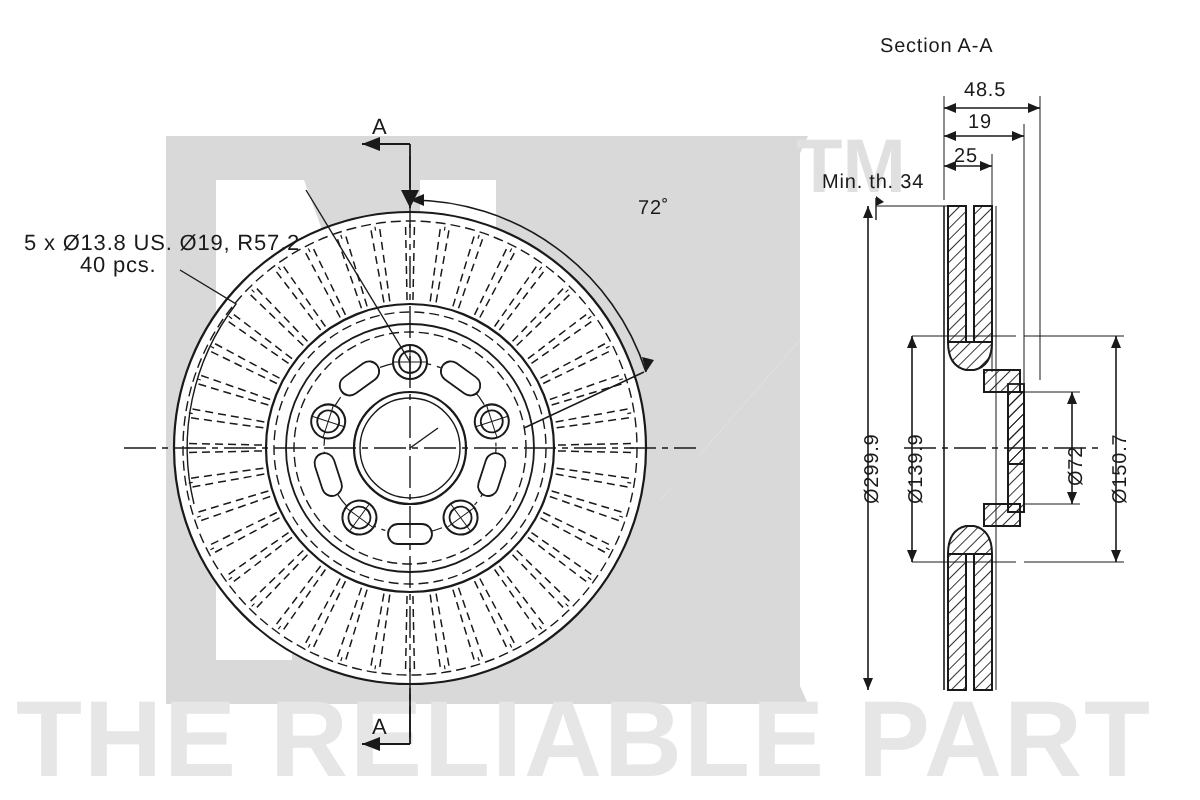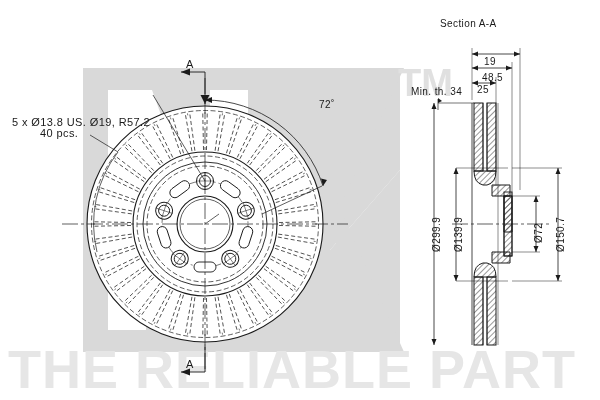--- a/index.html
+++ b/index.html
@@ -377,25 +377,25 @@
   <div class="lbl" style="left:40px;top:127px;font-size:11px;text-align:right;">40 pcs.</div>
 
   <div class="lbl" style="left:283px;top:99px;font-size:10px;margin-left:36px;">72˚</div>
 
   <div class="lbl" style="left:186px;top:58px;font-size:11px;">A</div>
 
   <div class="lbl" style="left:186px;top:358px;font-size:11px;">A</div>
 
   <div class="lbl" style="left:440px;top:18px;font-size:10px;">Section A-A</div>
 
-  <div class="lbl" style="left:482px;top:40px;font-size:10px;margin-top:32px;">48.5</div>
+  <div class="lbl" style="left:482px;top:40px;font-size:10px;">48.5</div>
 
   <div class="lbl" style="left:484px;top:56px;font-size:10px;">19</div>
 
-  <div class="lbl" style="left:477px;top:84px;font-size:10px;">25</div>
+  <div class="lbl" style="left:477px;top:73px;font-size:10px;">25</div>
 
   <div class="lbl" style="left:411px;top:86px;font-size:10px;">Min. th. 34</div>
 
   <div class="vlbl" style="left:431px;top:252px;font-size:10px;">Ø299.9</div>
 
   <div class="vlbl" style="left:453px;top:252px;font-size:10px;">Ø139.9</div>
 
   <div class="vlbl" style="left:533px;top:243px;font-size:10px;">Ø72</div>
 
   <div class="vlbl" style="left:555px;top:252px;font-size:10px;">Ø150.7</div>

